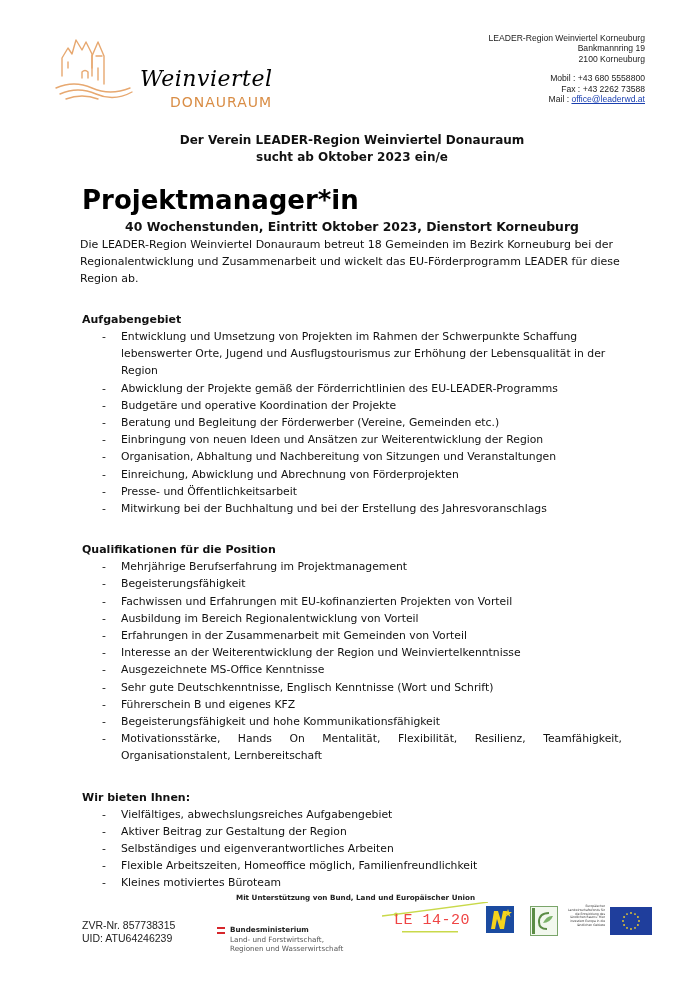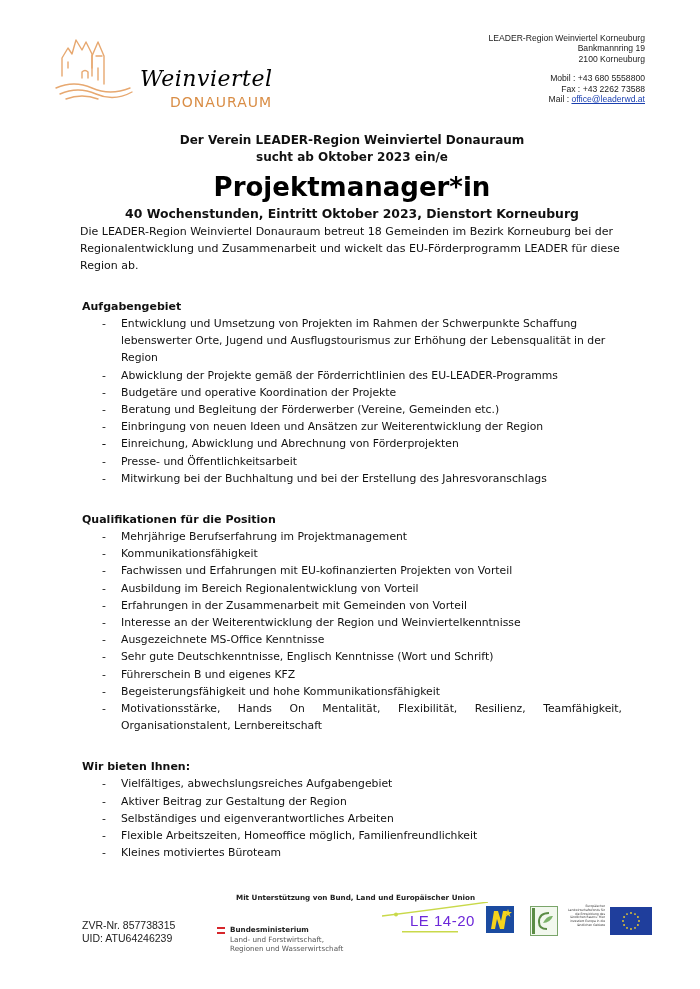--- a/index.html
+++ b/index.html
@@ -11,40 +11,40 @@
                 font-style:italic; font-size:22px; color:#000000; letter-spacing:0.5px; }
   .logo-word2 { position:absolute; left:118px; top:66px; font-family:"DejaVu Sans", sans-serif;
                 font-size:14px; color:#d98d45; letter-spacing:1px; }
   .contact { position:absolute; right:55px; top:33px; text-align:right;
              font-family:"Liberation Sans", sans-serif; font-size:8.6px; line-height:10.4px; color:#222; }
   .contact .gap { height:9px; }
   .contact a { color:#1a3fb0; text-decoration:underline; }
   .main { position:absolute; left:82px; top:132px; width:540px;
           font-family:"DejaVu Sans", sans-serif; }
   .intro { text-align:center; font-weight:bold; font-size:12px; line-height:17px; color:#111; }
-  .title { text-align:center; font-weight:bold; font-size:26px; line-height:36px; margin-top:3px; color:#000; }
+  .title { text-align:left; font-weight:bold; font-size:26px; line-height:36px; margin-top:16px; color:#000; }
   .subtitle { text-align:center; font-weight:bold; font-size:12.4px; line-height:18px; margin-left:-20px; margin-right:-20px; }
   .desc { font-size:11px; line-height:17px; margin-left:-2px; margin-right:-10px; }
   .section-h { font-weight:bold; font-size:11px; line-height:17px; margin-top:24px; }
   ul.dash { list-style:none; margin:0; padding:0; }
   ul.dash li { position:relative; padding-left:39px; font-size:10.8px; line-height:17.2px; }
   ul.dash li .dash-mark { position:absolute; left:20px; top:0; }
   ul.dash li.justify { text-align:justify; text-align-last:left; }
   .footer-ids { position:absolute; left:82px; top:919px; font-family:"Liberation Sans", sans-serif;
                 font-size:10.5px; line-height:12.5px; color:#222; }
   .support { position:absolute; left:236px; top:893px; font-family:"DejaVu Sans", sans-serif;
              font-size:7.2px; font-weight:bold; color:#222; }
   .bmlrt { position:absolute; left:230px; top:909px; font-family:"DejaVu Sans", sans-serif;
            font-size:7.2px; line-height:9.5px; color:#555;margin-top:16px; }
   .bmlrt .flag { position:absolute; left:-13px; top:2px; width:8px; height:7px; }
   .bmlrt .flag i { display:block; height:2.3px; }
   .bmlrt b { color:#222; }
   .le { position:absolute; left:380px; top:902px; width:110px; height:35px; }
-  .le-text { position:absolute; left:30px; top:10px; font-family:Liberation Sans, sans-serif;
-             font-size:15px; color:#6d28d9; letter-spacing:0.5px; }
+  .le-text { position:absolute; left:14px; top:10px; font-family:Liberation Mono, monospace;
+             font-size:15px; color:#ef4444; letter-spacing:0.5px; }
   .noe { position:absolute; left:486px; top:906px; width:28px; height:27px; background:#1b4ba0; }
   .leader-logo { position:absolute; left:530px; top:906px; width:26px; height:28px; border:1px solid #7aa56a; background:#f2f8ee; }
   .efre-text { position:absolute; left:567px; top:905px; width:38px; font-size:3px; line-height:3.8px; color:#333; text-align:right; font-family:"DejaVu Sans", sans-serif; }
   .eu-flag { position:absolute; left:610px; top:907px; width:42px; height:28px; background:#1f3e9c; }
 </style>
 </head>
 <body>
 
 <div class="logo">
   <svg width="90" height="80" viewBox="0 0 90 80">
@@ -84,32 +84,32 @@
   <div class="desc">Die LEADER-Region Weinviertel Donauraum betreut 18 Gemeinden im Bezirk Korneuburg bei der Regionalentwicklung und Zusammenarbeit und wickelt das EU-Förderprogramm LEADER für diese Region ab.</div>
 
   <div>
     <div class="section-h">Aufgabengebiet</div>
     <ul class="dash">
       <li><span class="dash-mark">-</span><span>Entwicklung und Umsetzung von Projekten im Rahmen der Schwerpunkte Schaffung lebenswerter Orte, Jugend und Ausflugstourismus zur Erhöhung der Lebensqualität in der Region</span></li>
       <li><span class="dash-mark">-</span><span>Abwicklung der Projekte gemäß der Förderrichtlinien des EU-LEADER-Programms</span></li>
       <li><span class="dash-mark">-</span><span>Budgetäre und operative Koordination der Projekte</span></li>
       <li><span class="dash-mark">-</span><span>Beratung und Begleitung der Förderwerber (Vereine, Gemeinden etc.)</span></li>
       <li><span class="dash-mark">-</span><span>Einbringung von neuen Ideen und Ansätzen zur Weiterentwicklung der Region</span></li>
-      <li><span class="dash-mark">-</span></li>
+      <li><span class="dash-mark">-</span><span>Organisation, Abhaltung und Nachbereitung von Sitzungen und Veranstaltungen</span></li>
       <li><span class="dash-mark">-</span><span>Einreichung, Abwicklung und Abrechnung von Förderprojekten</span></li>
       <li><span class="dash-mark">-</span><span>Presse- und Öffentlichkeitsarbeit</span></li>
       <li><span class="dash-mark">-</span><span>Mitwirkung bei der Buchhaltung und bei der Erstellung des Jahresvoranschlags</span></li>
     </ul>
   </div>
 
   <div>
     <div class="section-h">Qualifikationen für die Position</div>
     <ul class="dash">
       <li><span class="dash-mark">-</span><span>Mehrjährige Berufserfahrung im Projektmanagement</span></li>
-      <li><span class="dash-mark">-</span><span>Kommunikationsfähigkeit</span></li>
+      <li><span class="dash-mark">-</span><span>Begeisterungsfähigkeit</span></li>
       <li><span class="dash-mark">-</span><span>Fachwissen und Erfahrungen mit EU-kofinanzierten Projekten von Vorteil</span></li>
       <li><span class="dash-mark">-</span><span>Ausbildung im Bereich Regionalentwicklung von Vorteil</span></li>
       <li><span class="dash-mark">-</span><span>Erfahrungen in der Zusammenarbeit mit Gemeinden von Vorteil</span></li>
       <li><span class="dash-mark">-</span><span>Interesse an der Weiterentwicklung der Region und Weinviertelkenntnisse</span></li>
       <li><span class="dash-mark">-</span><span>Ausgezeichnete MS-Office Kenntnisse</span></li>
       <li><span class="dash-mark">-</span><span>Sehr gute Deutschkenntnisse, Englisch Kenntnisse (Wort und Schrift)</span></li>
       <li><span class="dash-mark">-</span><span>Führerschein B und eigenes KFZ</span></li>
       <li><span class="dash-mark">-</span><span>Begeisterungsfähigkeit und hohe Kommunikationsfähigkeit</span></li>
       <li class="justify"><span class="dash-mark">-</span><span>Motivationsstärke, Hands On Mentalität, Flexibilität, Resilienz, Teamfähigkeit, Organisationstalent, Lernbereitschaft</span></li>
     </ul>

